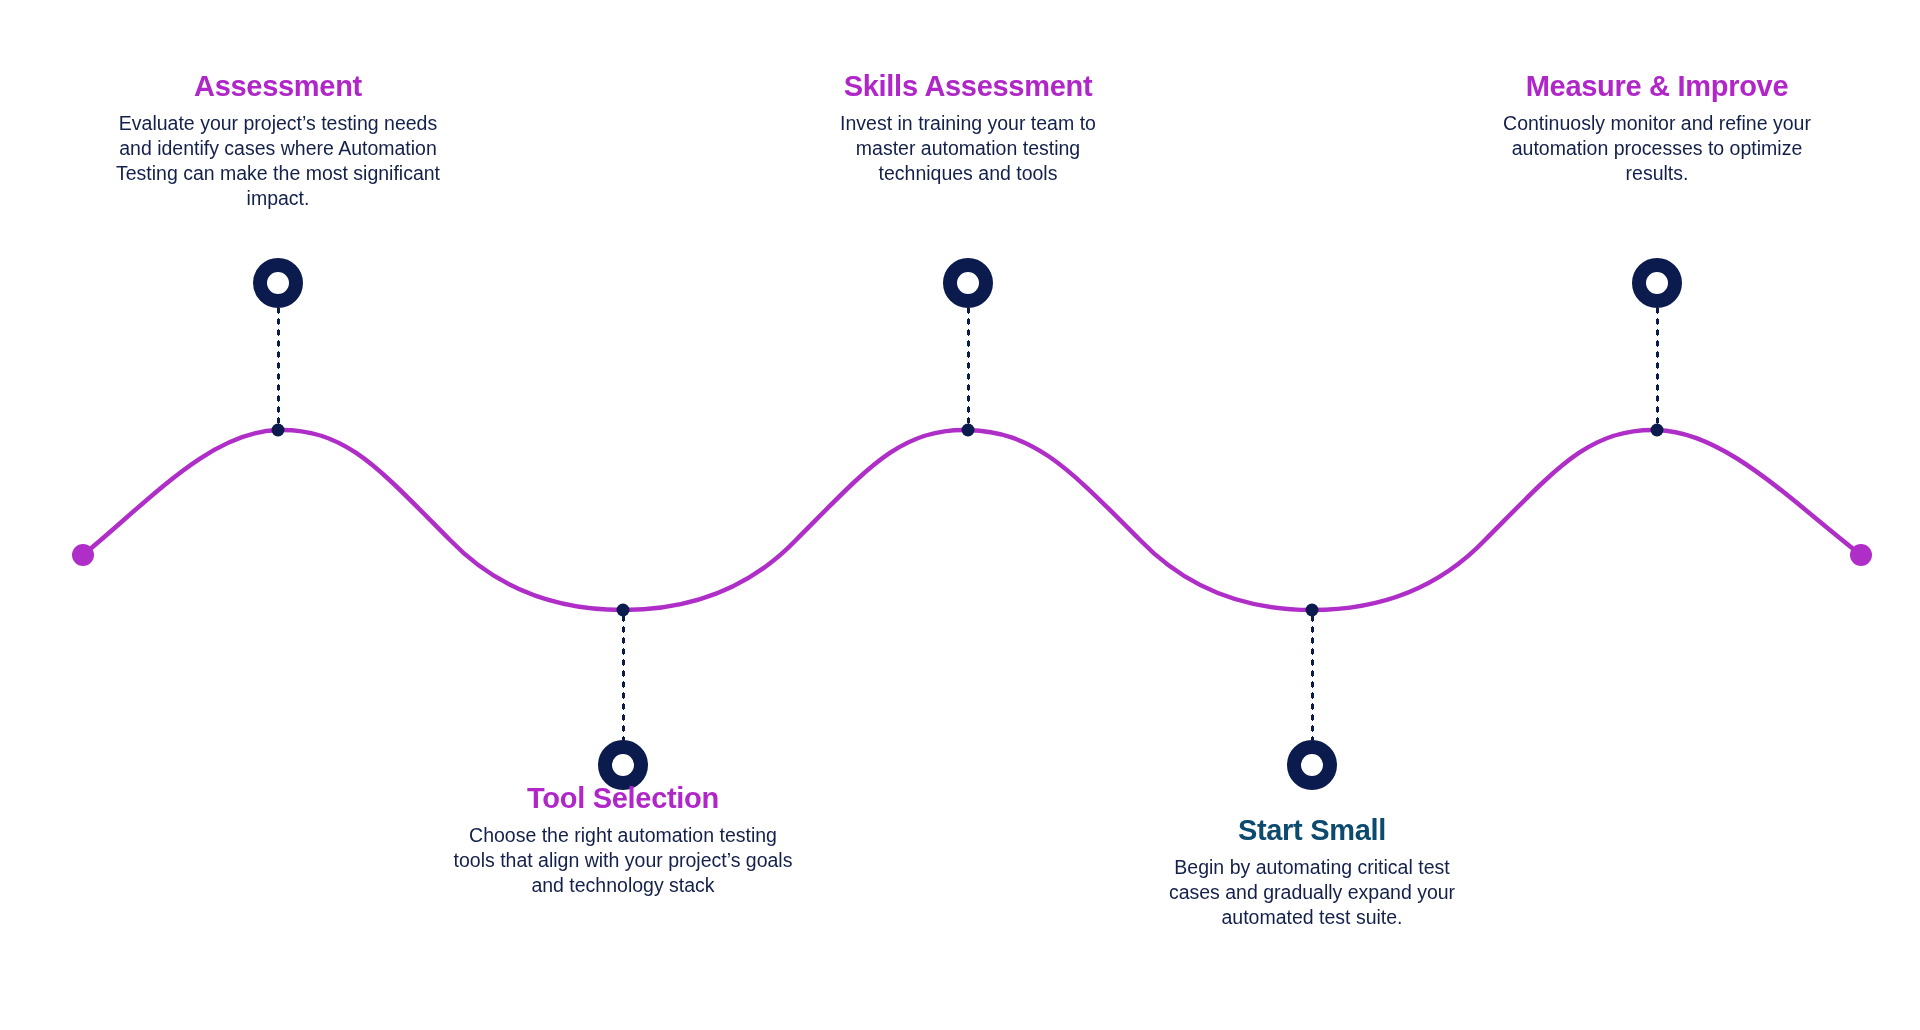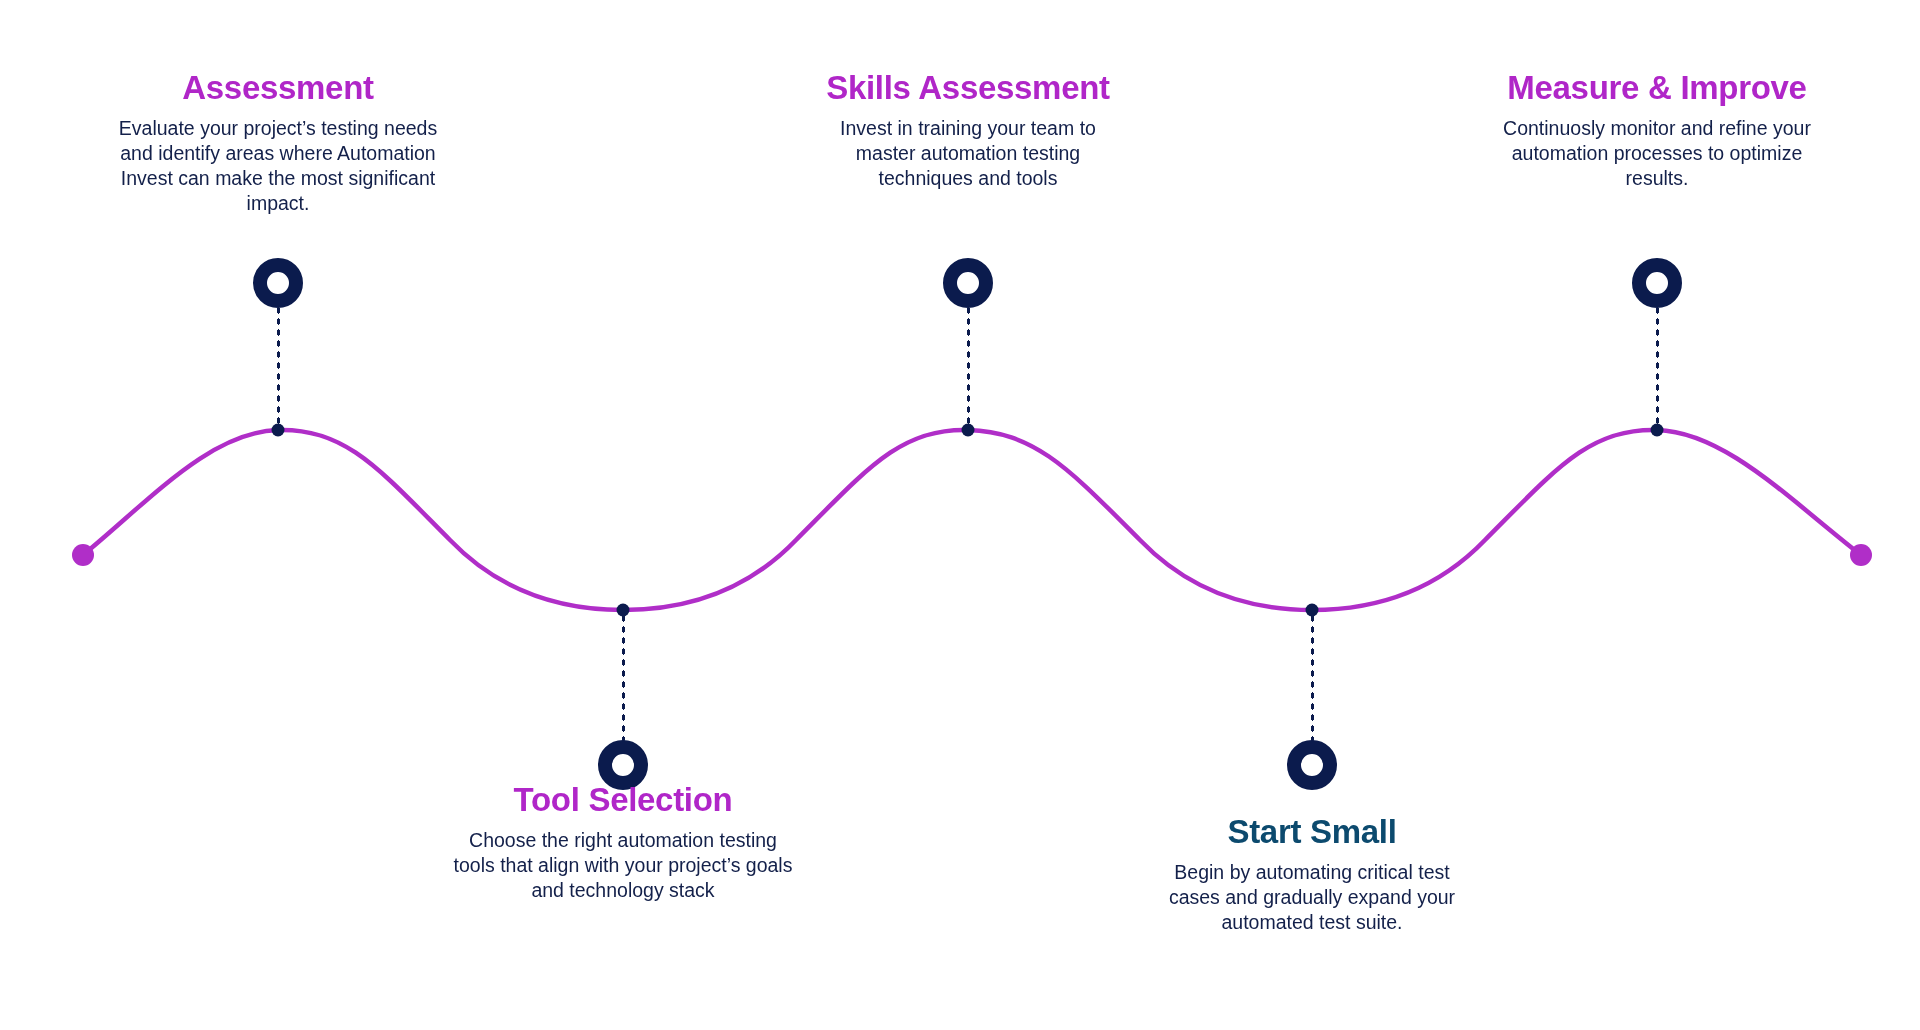--- a/index.html
+++ b/index.html
@@ -35,21 +35,21 @@
     pointer-events: none;
   }
 
   
   .step-text {
     position: absolute;
     text-align: center;
     box-sizing: border-box;
   }
   .step-title {
-    font-size: 33px;
+    font-size: 29px;
     font-weight: 700;
     letter-spacing: -0.3px;
     line-height: 1.12;
     margin: 0;
     white-space: nowrap;
   }
   .step-desc {
     font-size: 19.5px;
     font-weight: 400;
     line-height: 1.28;
@@ -135,21 +135,21 @@
               background-size: 5px 11px; background-repeat: repeat-y;"></div>
 
   <div class="marker marker-ring" style="left:253px; top:258px; border-color:#0b1b4d; background:#ffffff;"></div>
   <div class="marker marker-ring" style="left:598px; top:740px; border-color:#0b1b4d; background:#ffffff;"></div>
   <div class="marker marker-ring" style="left:943px; top:258px; border-color:#0b1b4d; background:#ffffff;"></div>
   <div class="marker marker-ring" style="left:1287px; top:740px; border-color:#0b1b4d; background:#ffffff;"></div>
   <div class="marker marker-ring" style="left:1632px; top:258px; border-color:#0b1b4d; background:#ffffff;"></div>
 
   <div class="step-text block-w-340" style="left:108px; top:70px;">
     <div class="step-title" style="color:#b026c8;">Assessment</div>
-    <div class="step-desc" style="color:#13204a;">Evaluate your project’s testing needs and identify areas where Automation Invest can make the most significant impact.</div>
+    <div class="step-desc" style="color:#13204a;">Evaluate your project’s testing needs and identify cases where Automation Testing can make the most significant impact.</div>
   </div>
 
   <div class="step-text block-w-340" style="left:453px; top:782px;">
     <div class="step-title" style="color:#b026c8;">Tool Selection</div>
     <div class="step-desc" style="color:#13204a;">Choose the right automation testing tools that align with your project’s goals and technology stack</div>
   </div>
 
   <div class="step-text block-w-300" style="left:818px; top:70px;">
     <div class="step-title" style="color:#b026c8;">Skills Assessment</div>
     <div class="step-desc" style="color:#13204a;">Invest in training your team to master automation testing techniques and tools</div>

